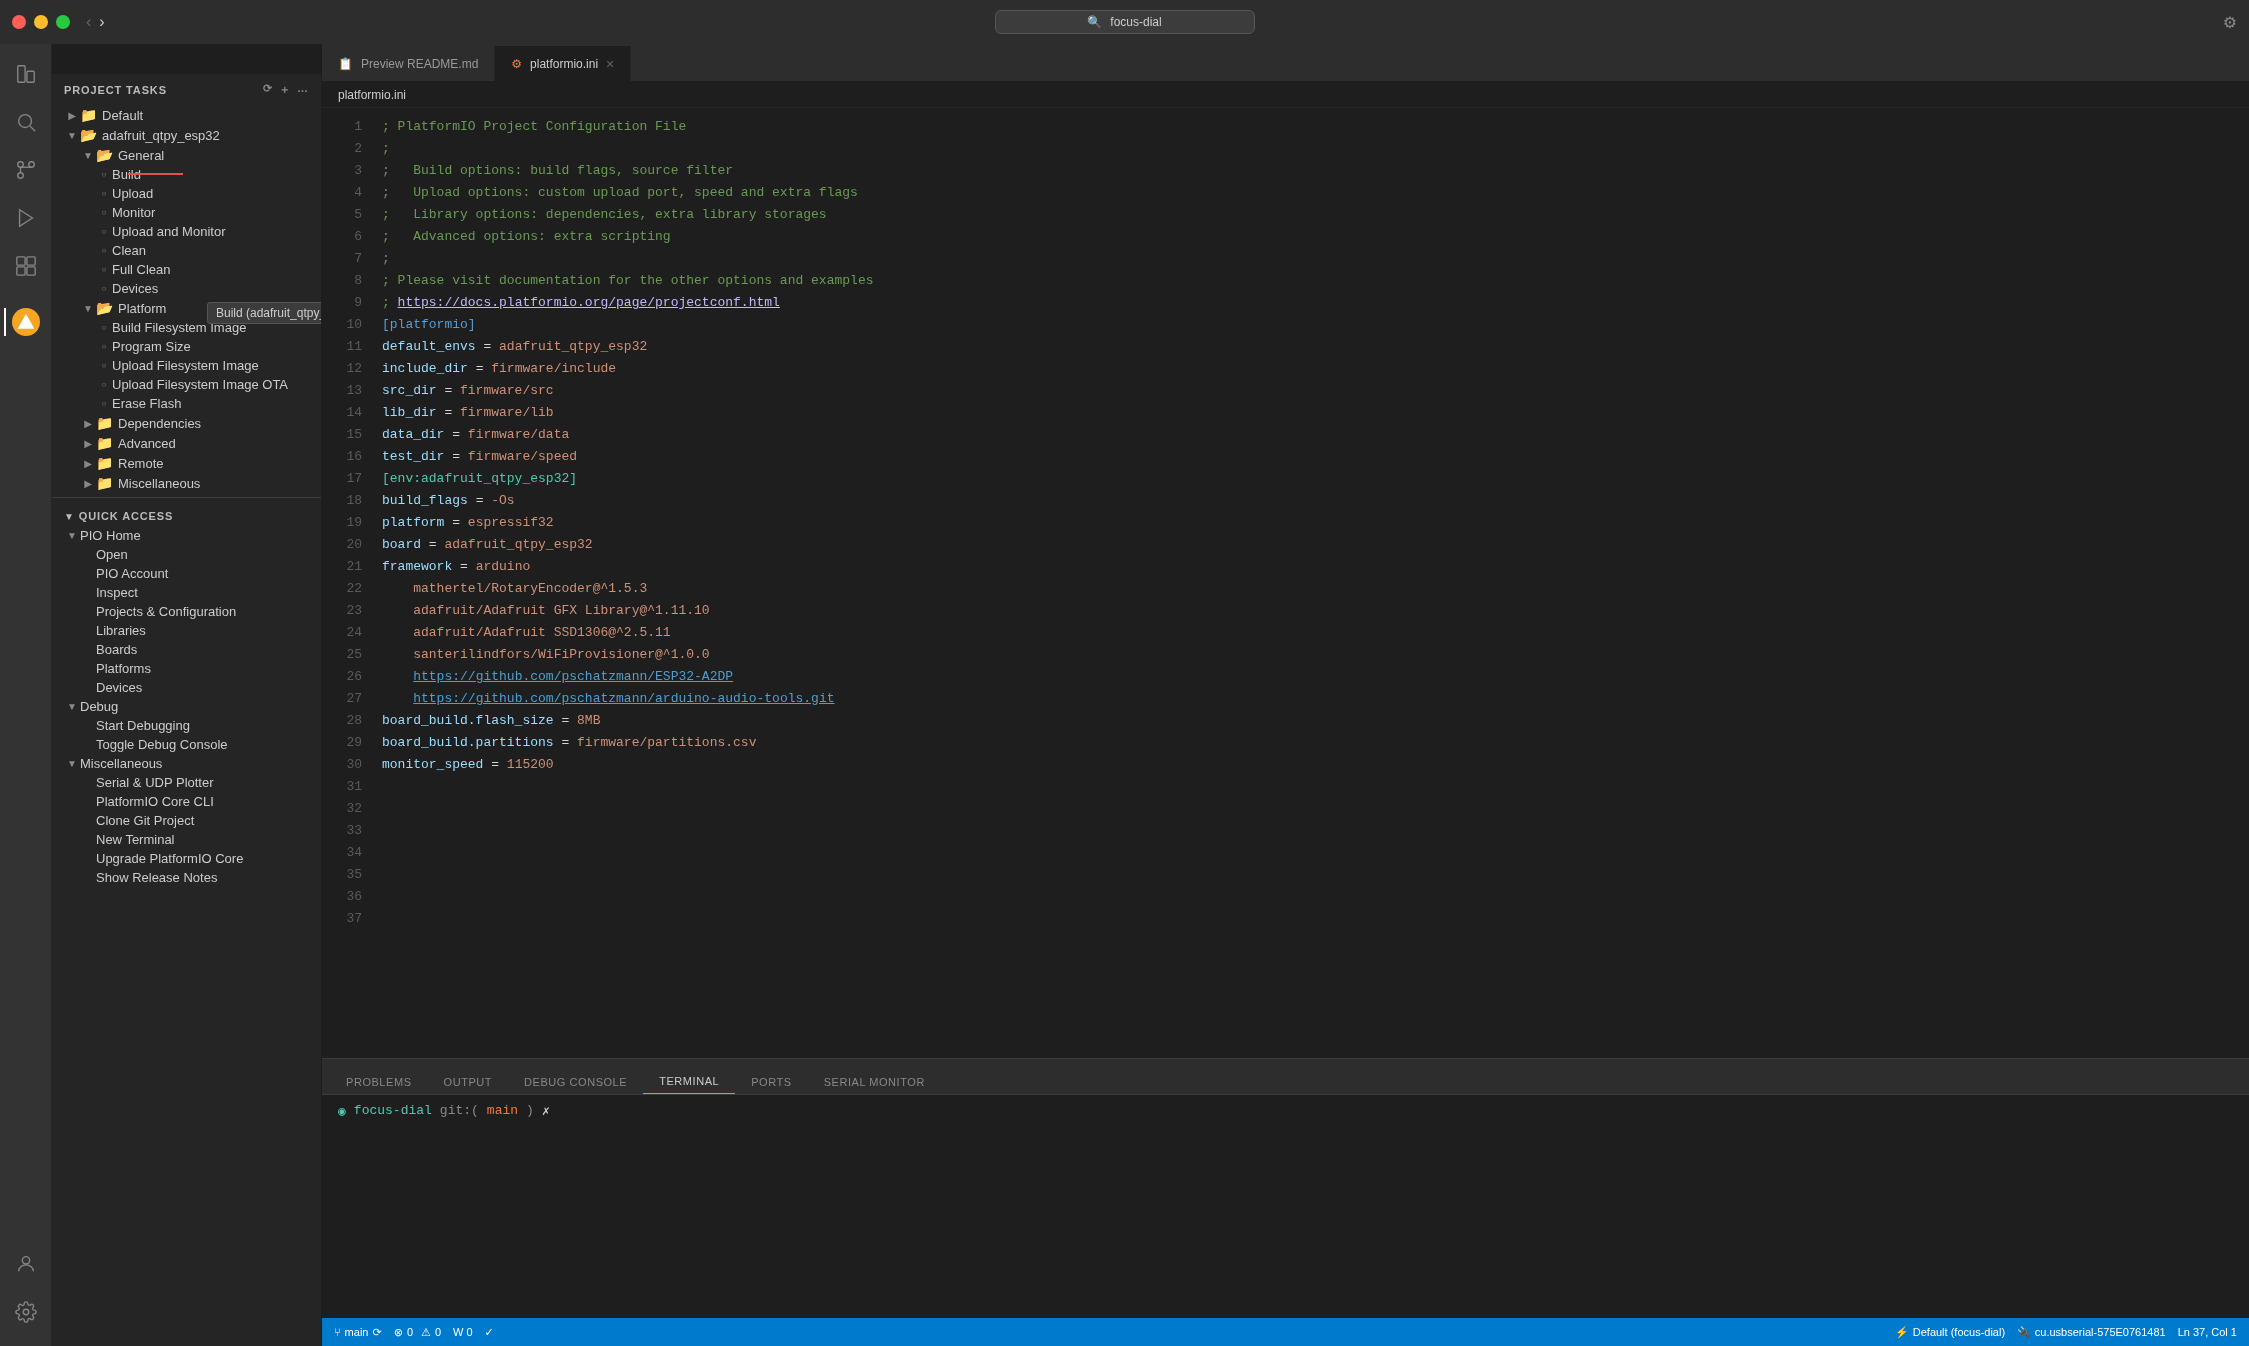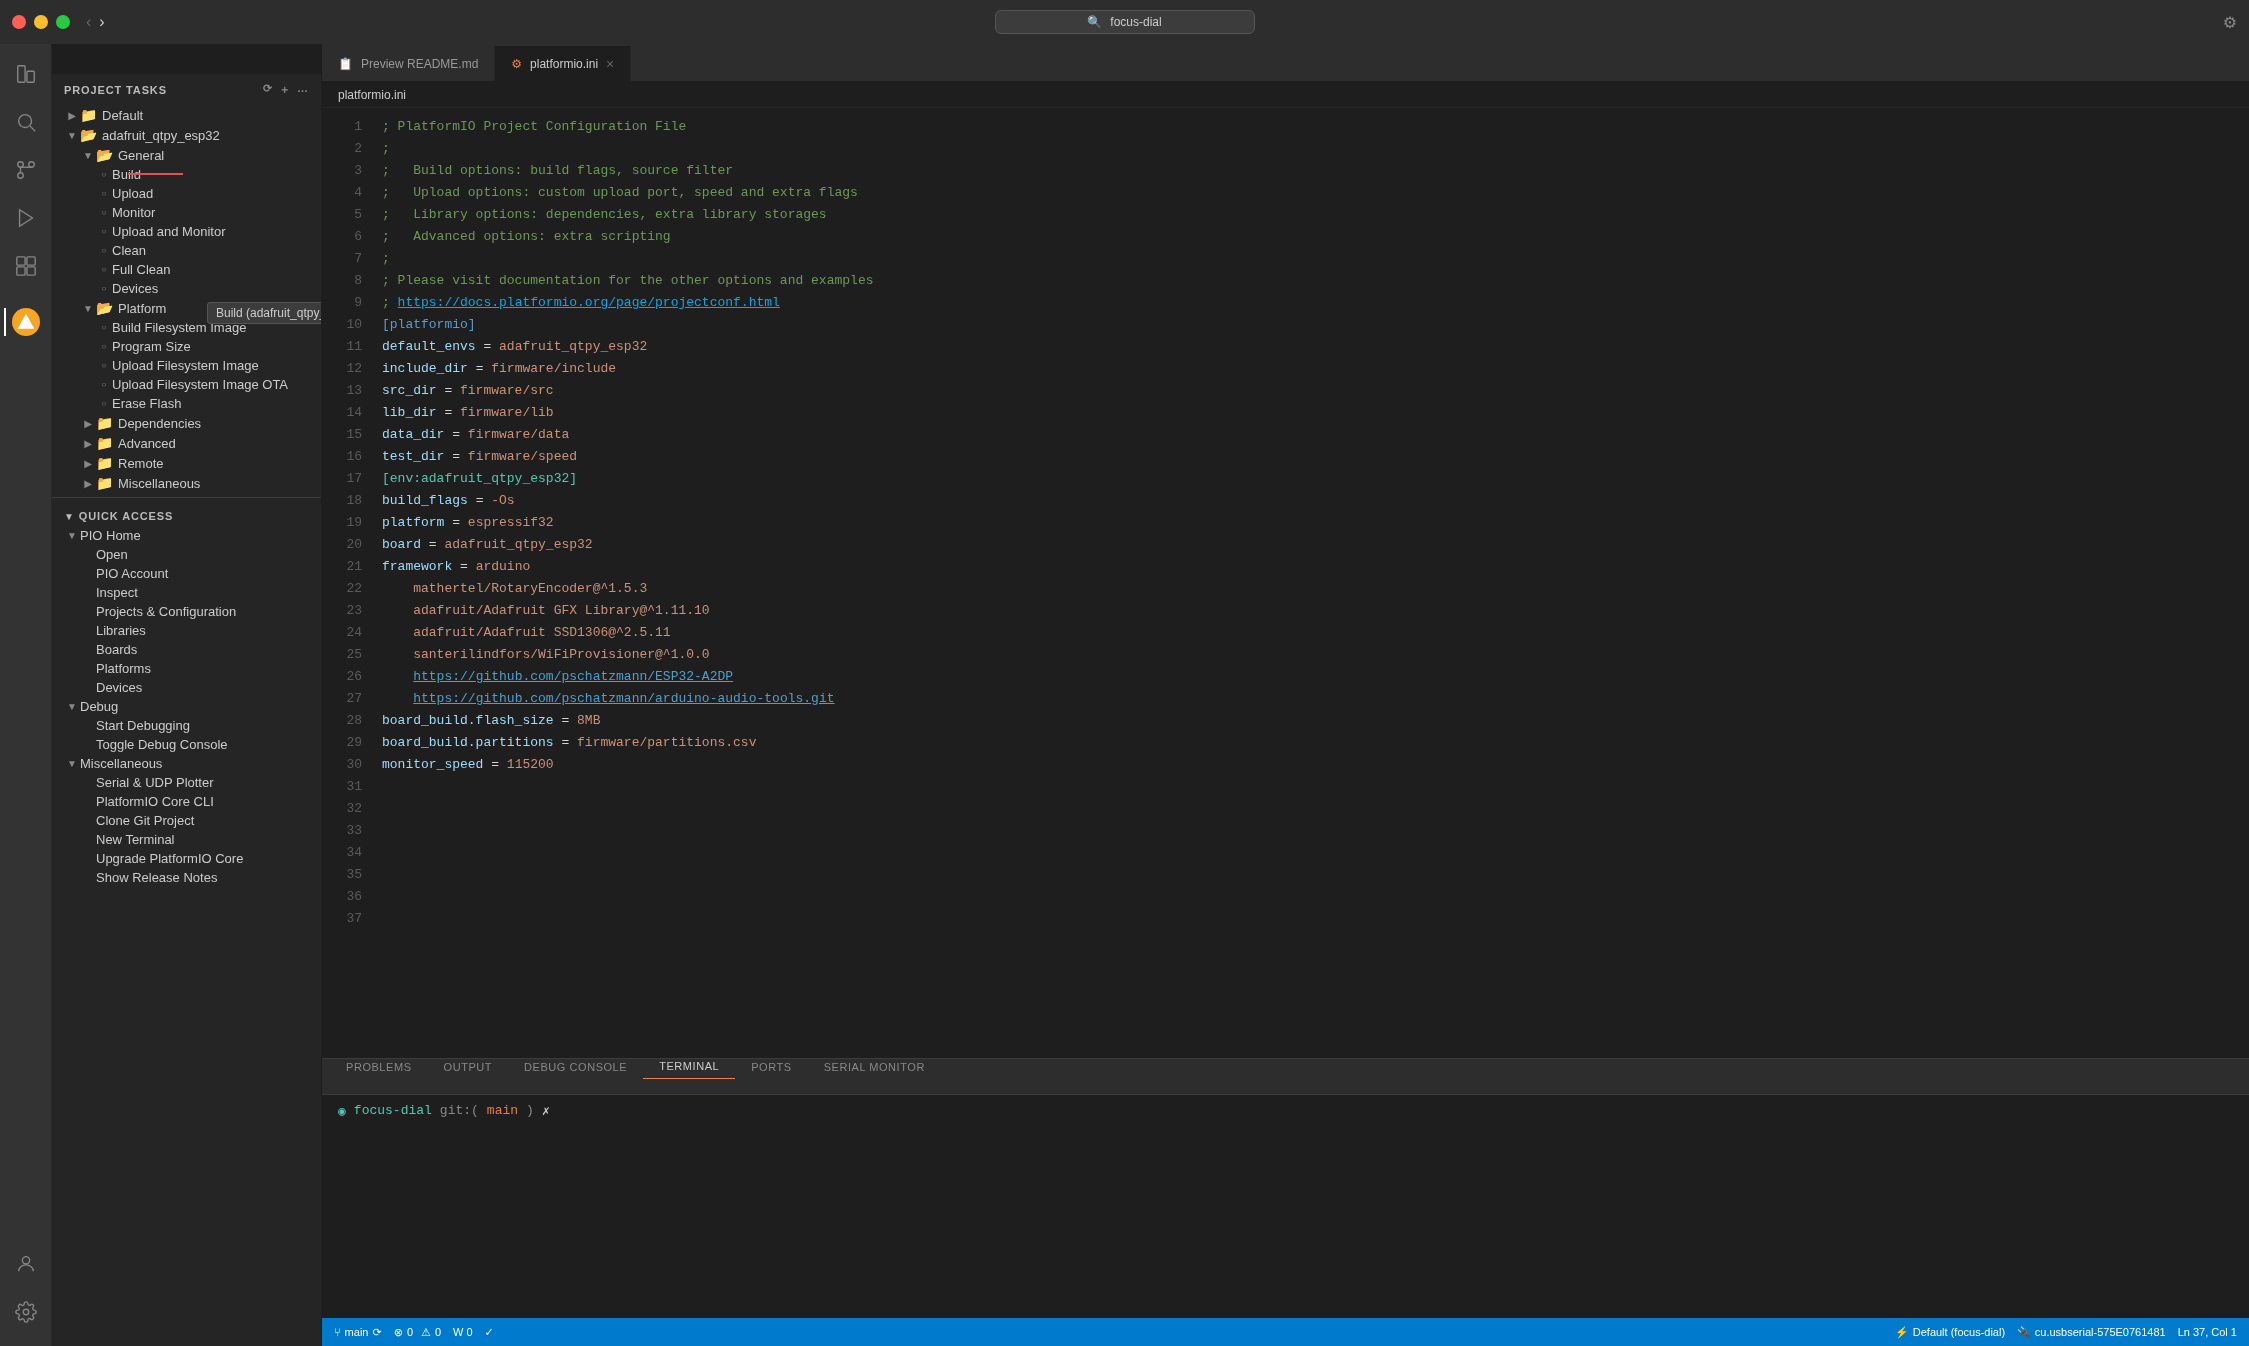--- a/index.html
+++ b/index.html
@@ -286,21 +286,21 @@
       line-height: 22px;
       padding: 8px 0;
       overflow: auto;
       color: #d4d4d4;
     }
     .code-line {
       padding: 0 12px;
       white-space: pre;
     }
     .c-comment { color: #6a9955; }
-    .c-link { color: #0ea5e9; text-decoration: underline; }
+    .c-link { color: #c4b5fd; text-decoration: underline; }
     .c-section { color: #569cd6; }
     .c-key { color: #9cdcfe; }
     .c-value { color: #ce9178; }
     .c-env { color: #4ec9b0; }
     .c-url { color: #4e9fcf; text-decoration: underline; }
     .c-equal { color: #d4d4d4; }
 
     
     .panel-area {
       height: 260px;
@@ -309,21 +309,21 @@
       display: flex;
       flex-direction: column;
       flex-shrink: 0;
     }
     .panel-tabs {
       height: 36px;
       background: #2d2d2d;
       display: flex;
       align-items: flex-end;
       border-bottom: 1px solid #3c3c3c;
-      padding: 15px 8px;
+      padding: 0 8px;
     }
     .panel-tab {
       padding: 6px 16px;
       font-size: 11px;
       color: #888;
       cursor: pointer;
       text-transform: uppercase;
       letter-spacing: 0.05em;
     }
     .panel-tab.active {

